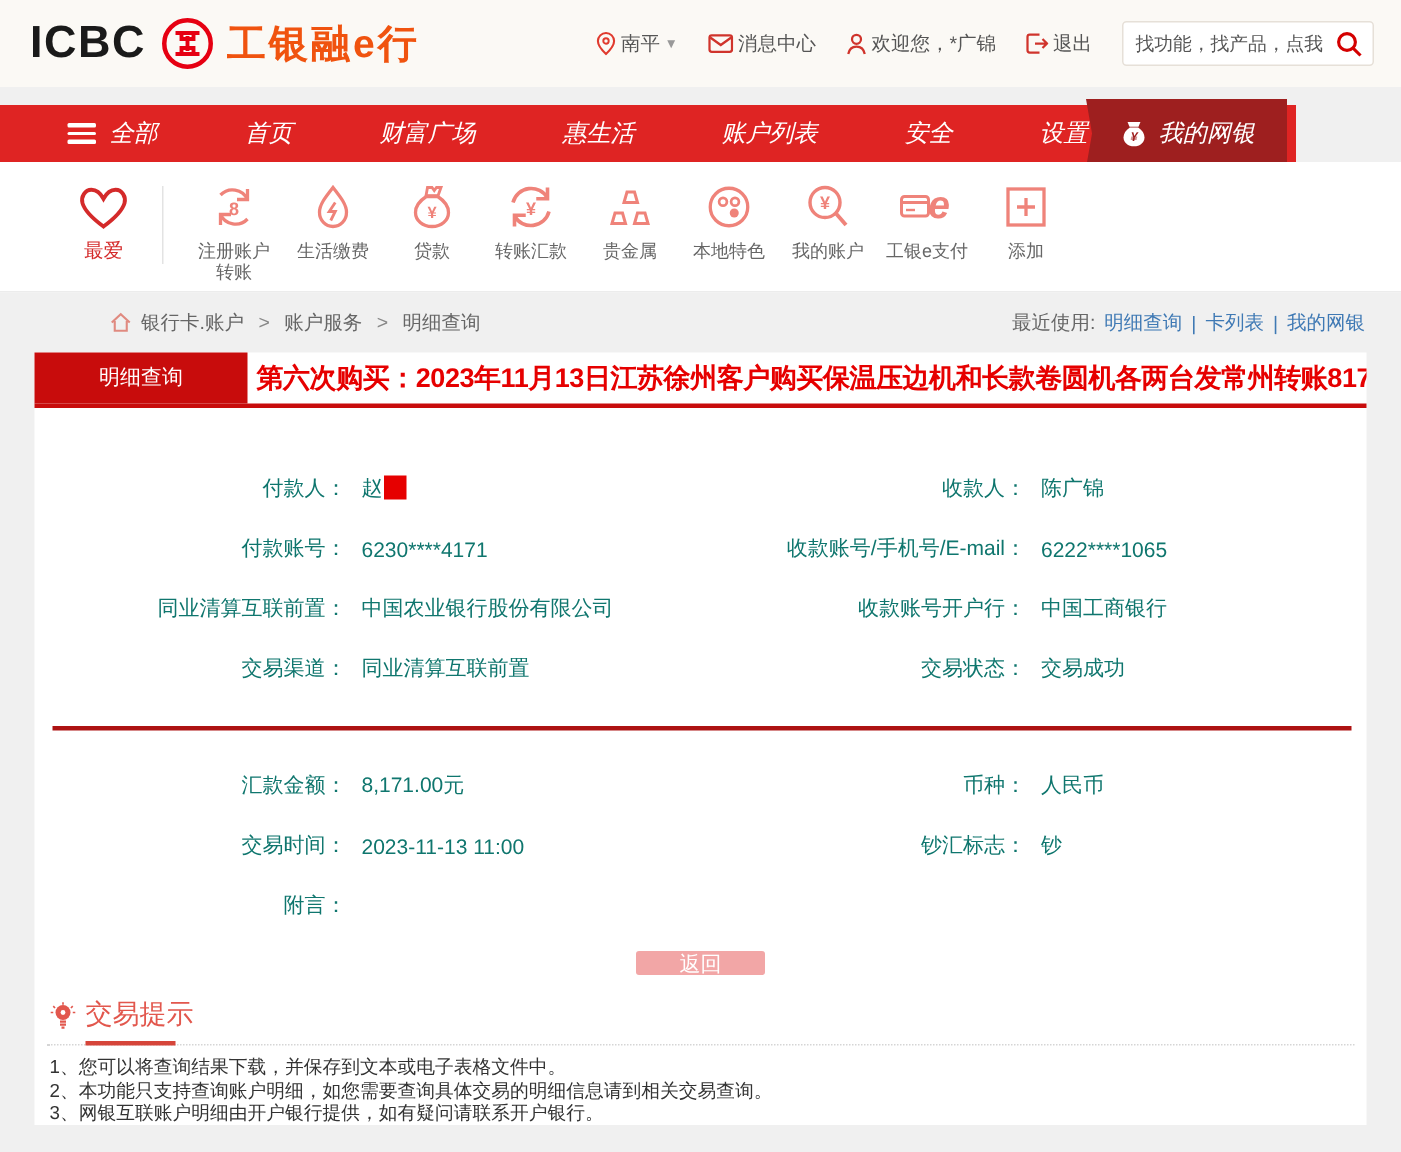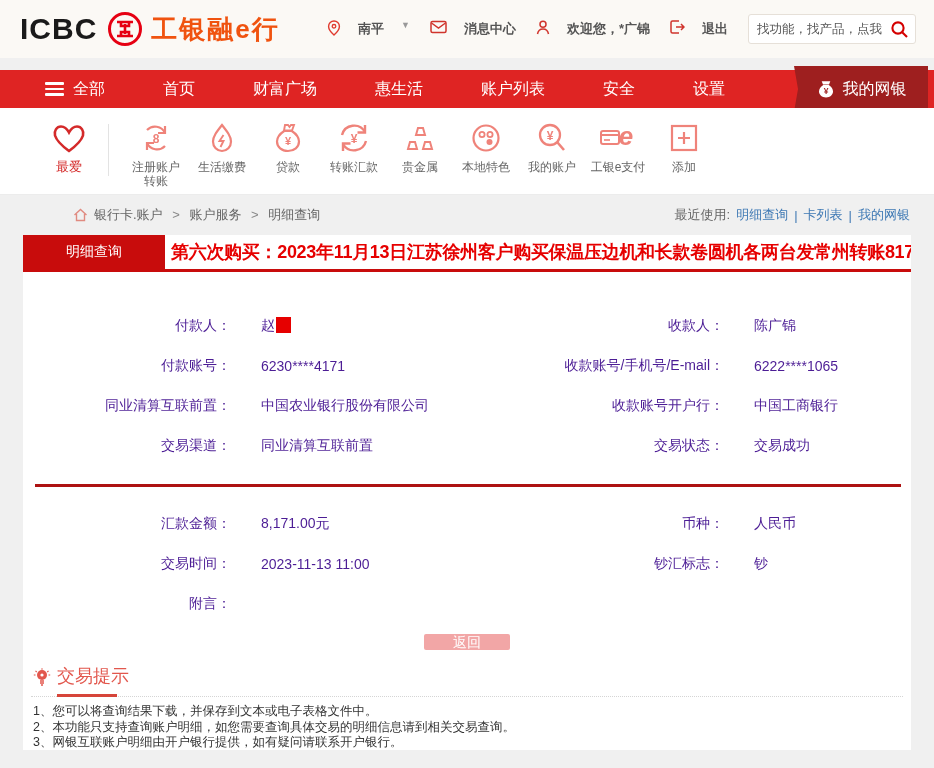--- a/index.html
+++ b/index.html
@@ -14,37 +14,37 @@
   
   .header {
     position:absolute; top:0; left:0; width:934px; height:58px;
     background:#fbf9f5; display:flex; align-items:center;
   }
   .logo-wrap { display:flex; align-items:center; margin-left:20px; }
   .logo-icbc { font-size:30px; font-weight:bold; color:#1a1a1a; letter-spacing:1px; }
   .logo-emblem { margin:0 8px 0 10px; }
   .logo-cn { font-size:26px; font-weight:bold; color:#f0530f; letter-spacing:2px; }
   .header-right { display:flex; align-items:center; margin-left:auto; margin-right:18px; gap:20px; }
-  .hitem { display:flex; align-items:flex-start; gap:17px; font-size:13px; color:#555; cursor:pointer;font-weight:bold; }
+  .hitem { display:flex; align-items:center; gap:3px; font-size:13px; color:#555; cursor:pointer; }
   .caret { font-size:9px; color:#999; }
   .searchbox {
     position:relative; width:168px; height:30px;
     background:#fff; border:1px solid #e6e0d8; border-radius:3px;
   }
   .searchbox input {
     width:134px; height:28px; border:0; outline:none; background:transparent;
     font-size:12.5px; color:#333; padding:0 0 0 8px;
     font-family:"Liberation Sans","DejaVu Sans",sans-serif;
   }
   .searchbox input::placeholder { color:#555; opacity:1; }
   .search-ico { position:absolute; right:6px; top:5px; }
   
   .nav {
-    position:absolute; top:70px; left:0; width:934px; height:38px;
-    background:#df2423; display:flex; align-items:center; color:#fff;
+    position:absolute; top:70px; left:0; width:864px; height:38px;
+    background:#df2423; display:flex; align-items:center; color:#fff;font-style:italic;
   }
   .nav-item { font-size:16px; color:#fff; cursor:pointer; white-space:nowrap; }
   .nav-all { display:flex; align-items:center; gap:9px; margin-left:45px; }
   .burger { display:inline-block; width:19px; }
   .burger span { display:block; height:2.5px; background:#fff; margin:3px 0; border-radius:1px; }
   .nav-gap { margin-left:58px; }
   .my-ebank {
     position:absolute; right:6px; top:-4px; height:46px; width:134px;
     background:#9e1f1f; display:flex; align-items:center; justify-content:center;
     gap:7px; font-size:16px; color:#fff; cursor:pointer;
@@ -82,21 +82,21 @@
   }
   .banner {
     flex:1; display:flex; align-items:center; padding-left:6px;
     color:#e60000; font-weight:bold; font-size:18px; white-space:nowrap; overflow:hidden;
     letter-spacing:-0.3px;
   }
   .fields-top { margin-top:34px; }
   .fields-bot { margin-top:17px; }
   .frow {
     display:grid; grid-template-columns:214px 253px 200px 1fr;
-    height:40px; align-items:center; font-size:14px; color:#4c1d95;gap:20px;
+    height:40px; align-items:center; font-size:14px; color:#0f766e;
   }
   .flabel { text-align:right; padding-right:6px; }
   .fvalue { padding-left:4px; white-space:nowrap; }
   .red-block { display:inline-block; width:15px; height:16px; background:#e60000; vertical-align:-3px; margin-left:1px; }
   .mid-divider { height:3px; background:#ad1212; margin:18px 10px 0 12px; }
   .btn-row { display:flex; justify-content:center; margin-top:10px; }
   .back-btn {
     width:86px; height:16px; background:#f2a6a6; color:#fff; font-size:14px;
     border:0; border-radius:2px; cursor:pointer;
     font-family:"Liberation Sans","DejaVu Sans",sans-serif;

